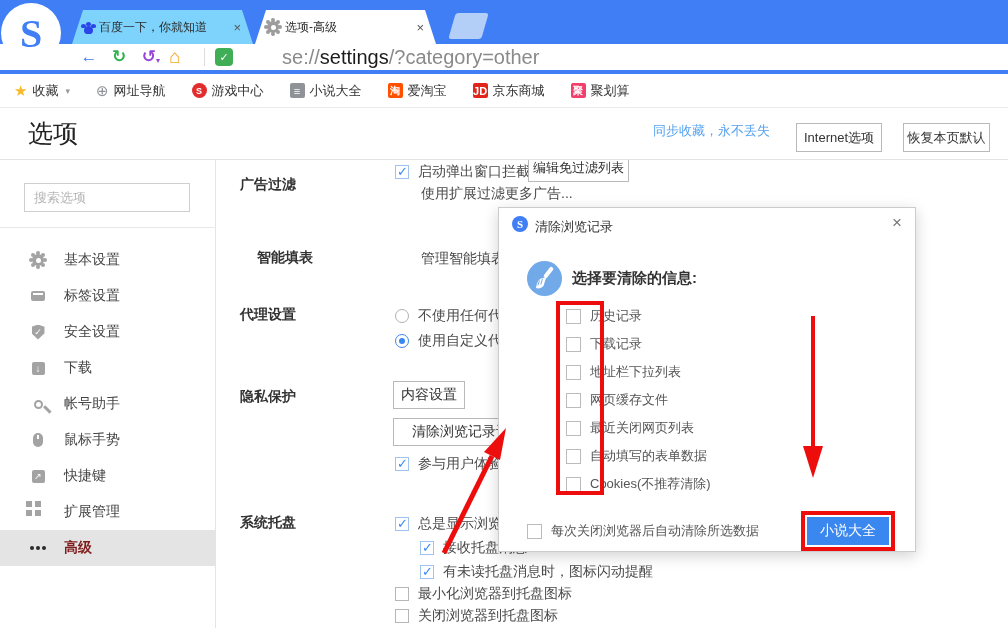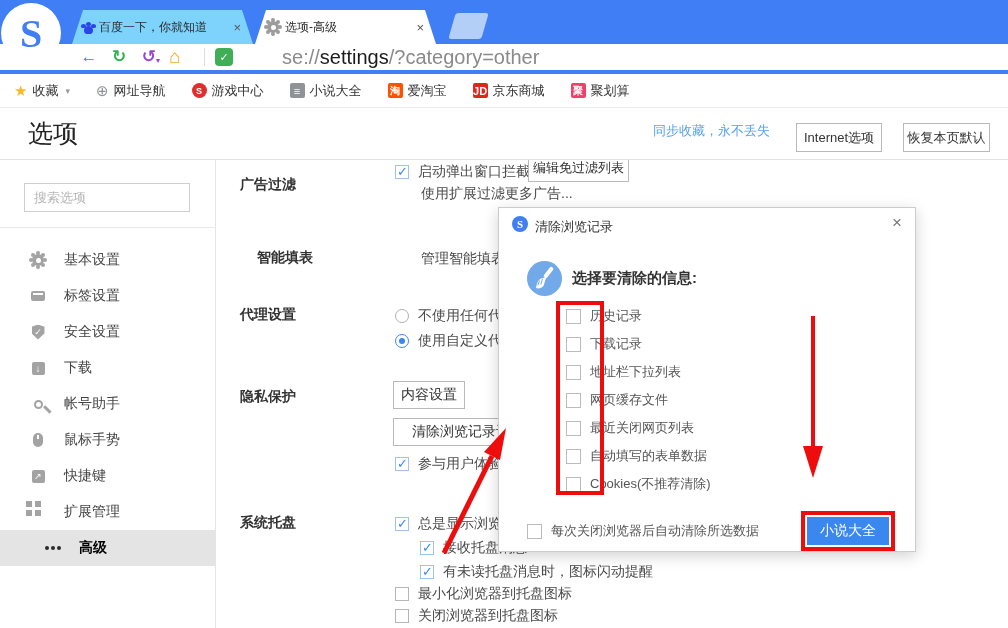--- a/index.html
+++ b/index.html
@@ -72,21 +72,21 @@
 
   
   .sidebar{position:absolute;left:0;top:160px;width:216px;height:468px;background:#fff;border-right:1px solid #e4e4e4;}
   .search{position:absolute;left:24px;top:23px;width:166px;height:29px;border:1px solid #cfcfcf;font-size:13px;
           padding:0 9px;color:#444;outline:none;font-family:inherit;}
   .search::placeholder{color:#b5b5b5;}
   .sb-divider{position:absolute;left:0;top:67px;width:216px;height:1px;background:#e8e8e8;}
   .sb-list{position:absolute;left:0;top:82px;width:216px;}
   .sb-item{height:36px;display:flex;align-items:center;font-size:14px;color:#444;cursor:default;}
   .sb-item .sb-ico{width:16px;margin-left:30px;margin-right:18px;display:flex;align-items:center;justify-content:center;position:relative;}
-  .sb-item.selected{background:#e4e4e4;color:#000000;font-weight:bold;padding-left:15px;}
+  .sb-item.selected{background:#e4e4e4;color:#7f1d1d;font-weight:bold;}
   
   .ic{position:relative;display:inline-block;}
   .ic-tabbox{width:14px;height:10px;background:#a3a3a3;border-radius:2px;}
   .ic-tabbox::after{content:"";position:absolute;left:2px;right:2px;top:2px;height:2px;background:#fff;}
   .ic-shield{width:13px;height:15px;background:#a3a3a3;clip-path:polygon(50% 0,100% 15%,100% 58%,50% 100%,0 58%,0 15%);
              color:#fff;font-size:9px;text-align:center;line-height:14px;}
   .ic-dl{width:13px;height:13px;background:#a3a3a3;border-radius:2px;color:#fff;font-size:10px;text-align:center;line-height:13px;}
   .ic-key{width:9px;height:9px;border:2.5px solid #a3a3a3;border-radius:50%;}
   .ic-key::after{content:"";position:absolute;left:7px;top:6px;width:9px;height:2.5px;background:#a3a3a3;transform:rotate(45deg);}
   .ic-mouse{width:10px;height:14px;background:#a3a3a3;border-radius:5px;}

